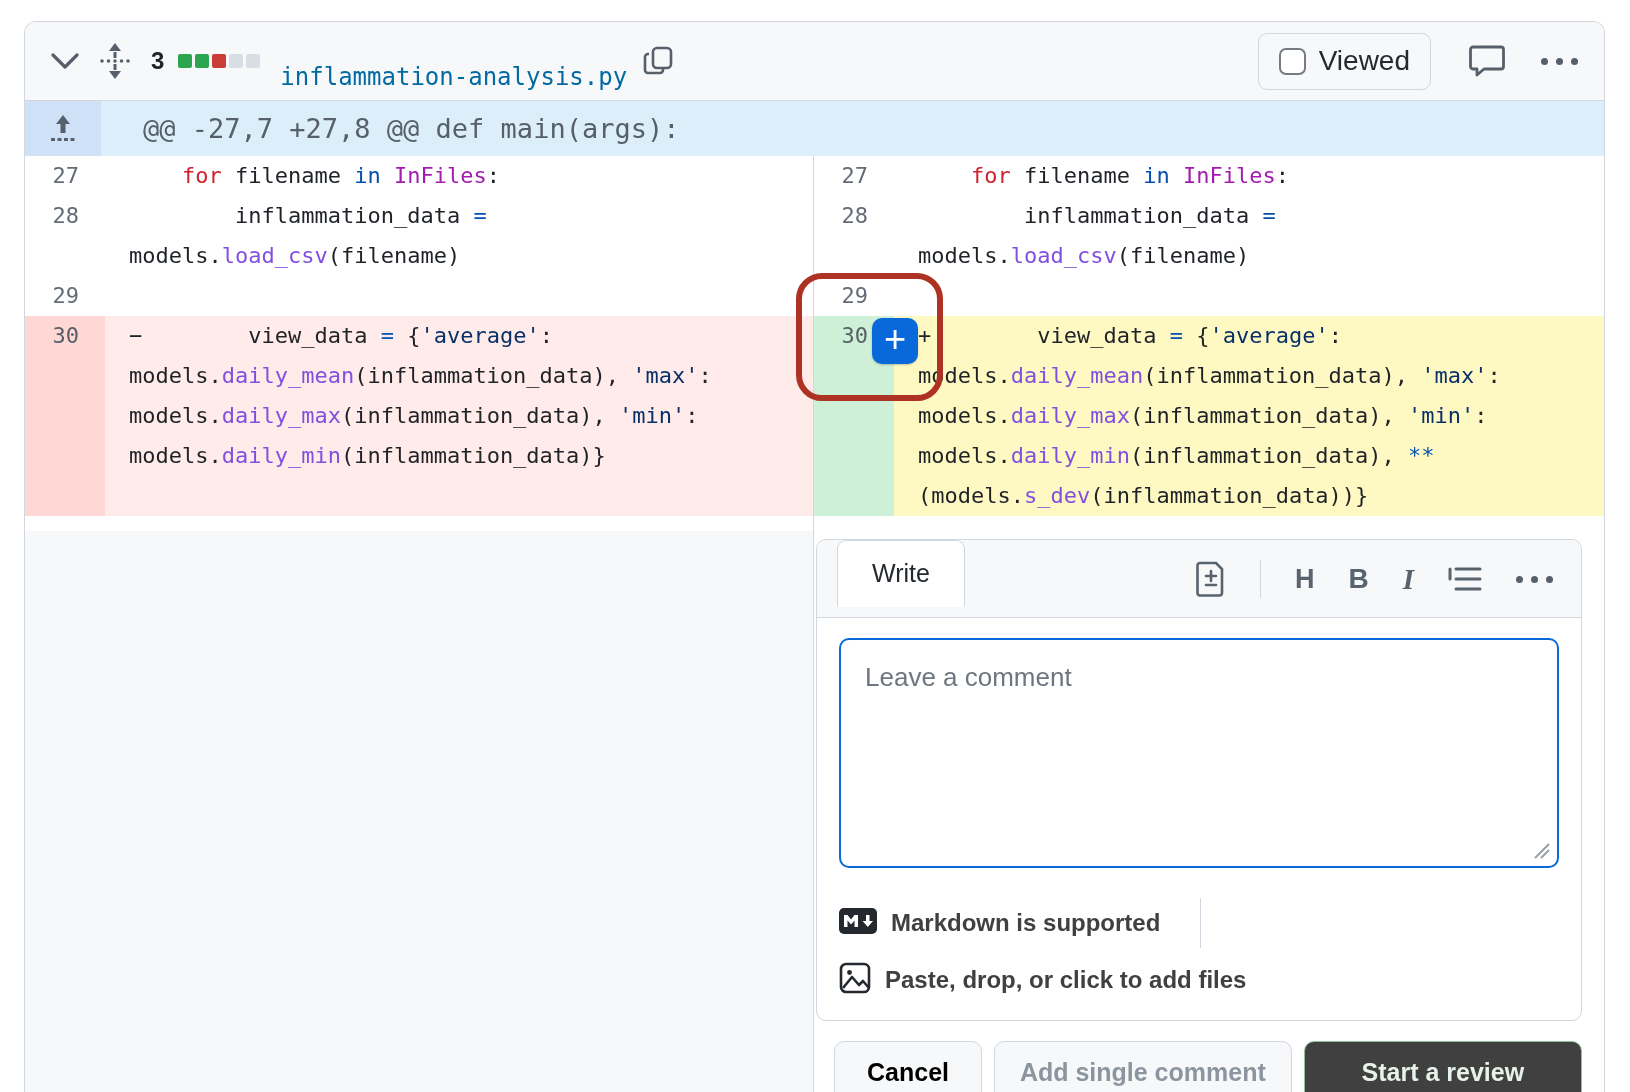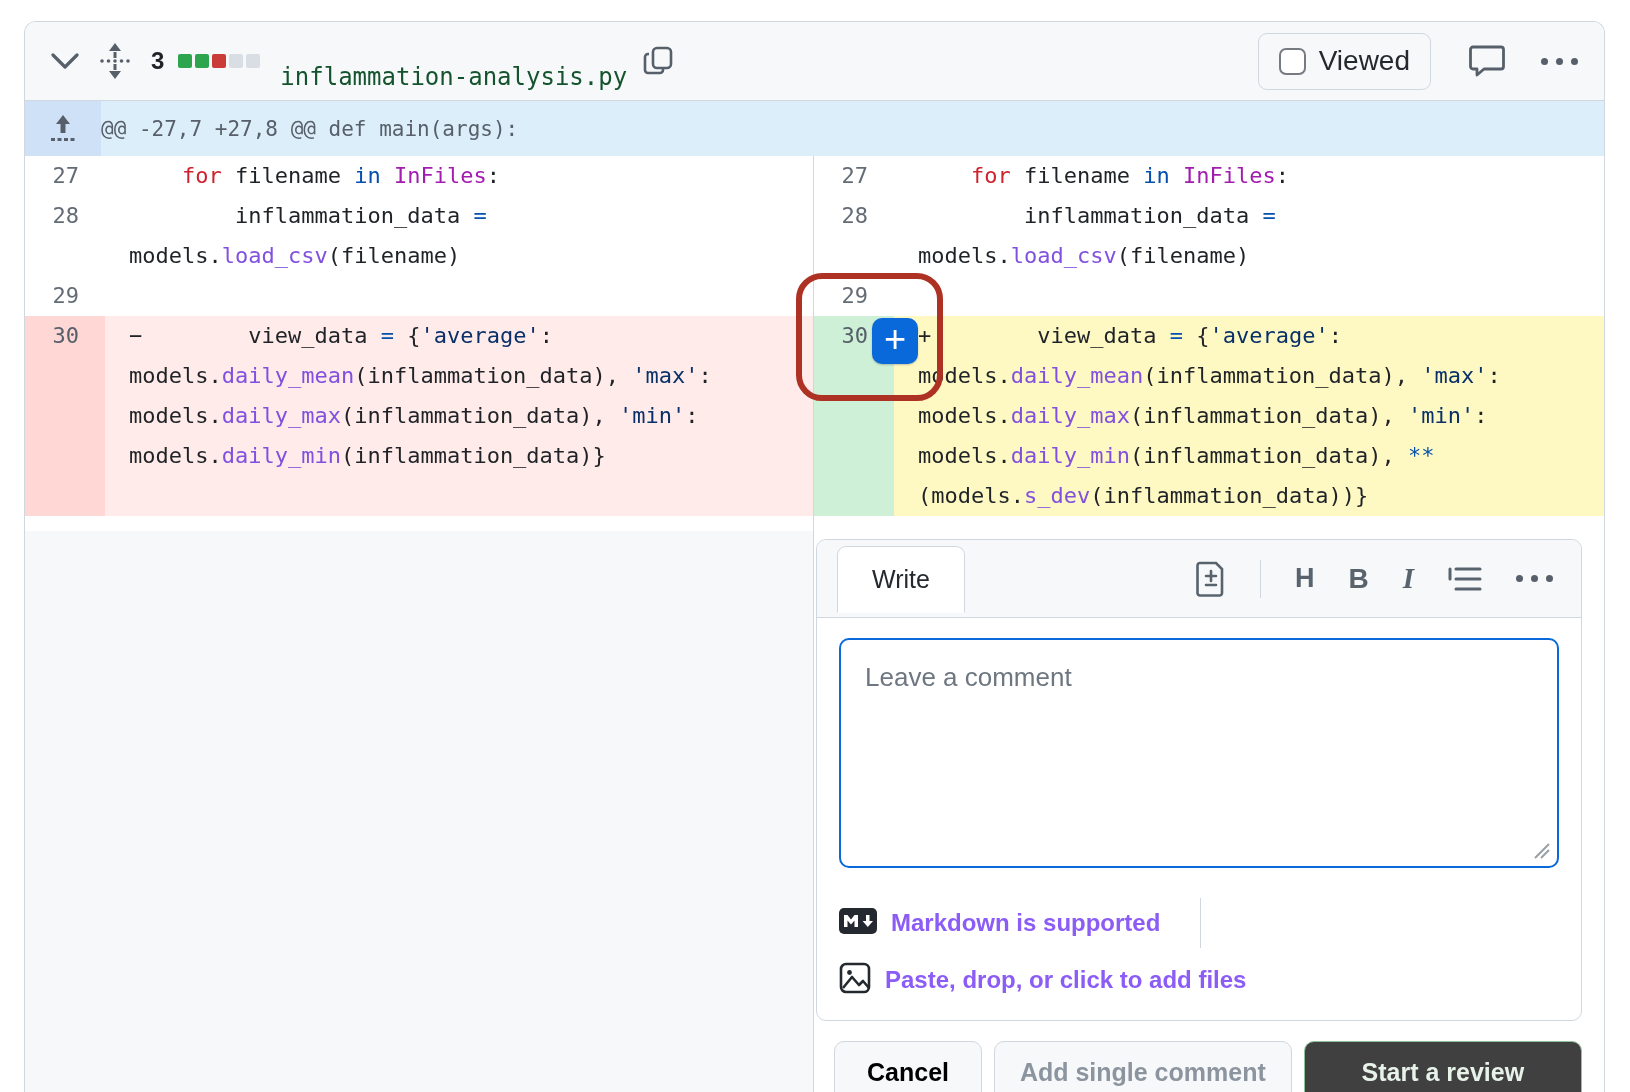--- a/index.html
+++ b/index.html
@@ -15,36 +15,36 @@
     display:flex; align-items:center; padding:0 26px; }
   .file-header .icon-btn { background:none; border:none; cursor:pointer; display:flex; align-items:center; }
   .chev { margin-right:20px; }
   .move { margin-right:20px; }
   .changes-count { font-size:24px; font-weight:600; color:#1f2328; margin-right:14px; }
   .diffstat { display:flex; gap:3px; margin-right:20px; }
   .blk { width:14px; height:14px; border-radius:2px; }
   .blk.added { background:#2da44e; }
   .blk.deleted { background:#c93c37; }
   .blk.neutral { background:#d8dee4; }
-  .filename { font-family:"DejaVu Sans Mono", monospace; font-size:24px; color:#14532d; margin-right:16px;margin-top:32px; }
+  .filename { font-family:"DejaVu Sans Mono", monospace; font-size:24px; color:#0369a1; margin-right:16px;margin-top:32px; }
   .copy-btn { margin-right:auto; }
   .viewed-btn { display:flex; align-items:center; gap:13px; background:#f6f8fa;
     border:1px solid #d0d7de; border-radius:9px; height:57px; padding:0 20px; cursor:pointer; }
   .viewed-box { width:27px; height:27px; border:2px solid #767b81; border-radius:7px; background:#ffffff; }
   .viewed-label { font-size:28px; color:#24292f; }
   .bubble-btn { margin-left:38px; }
   .kebab-btn { margin-left:36px; }
   .dots { display:flex; gap:8px; }
   .dots i { width:7px; height:7px; border-radius:50%; background:#57606a; }
 
   
   .hunk { display:flex; height:55px; }
   .hunk-gutter { width:76px; background:#cfe1f7; display:flex; align-items:center; justify-content:center; cursor:pointer; border:none; }
   .hunk-text { flex:1; background:#ddeefb; color:#57606a; font-family:"DejaVu Sans Mono", monospace;
-    font-size:21px; display:flex; align-items:center; }
+    font-size:27px; display:flex; align-items:center; padding-left:42px; }
 
   
   .panes { display:flex; align-items:stretch; }
   .pane { width:789px; display:flex; flex-direction:column;gap:15px; }
   .pane.right { width:792px; border-left:1px solid #d0d7de; }
   .line { display:flex; }
   .num { width:80px; flex:none; font-family:"DejaVu Sans Mono", monospace; font-size:22px;
     line-height:40px; color:#636c76; text-align:right; padding-right:26px; cursor:pointer; }
   .code { flex:1; font-family:"DejaVu Sans Mono", monospace; font-size:22px; line-height:40px;
     white-space:pre-wrap; word-break:break-all; padding-left:24px; min-height:40px; color:#1f2328; }
@@ -62,42 +62,42 @@
     box-shadow:0 1px 2px rgba(31,35,40,.25); }
   .plus-btn span { font-size:38px; line-height:38px; font-weight:400; margin-top:-4px; }
 
   .annotation { position:absolute; left:771px; top:251px; width:147px; height:128px;
     border:6px solid #ae3223; border-radius:26px; pointer-events:none; z-index:6; }
 
   
   .comment-area { background:#ffffff; padding:8px 22px 0 2px; }
   .comment-card { border:1px solid #d0d7de; border-radius:10px; background:#ffffff; }
   .tabnav { background:#f6f8fa; border-bottom:1px solid #d0d7de; border-radius:10px 10px 0 0;
-    display:flex; align-items:center; padding:0 28px 0 20px; height:78px; }
+    display:flex; align-items:flex-start; padding:0 28px 0 20px; height:78px; }
   .tab { font-size:25px; border:none; background:none; cursor:pointer; }
   .tab.active { background:#ffffff; border:1px solid #d0d7de; border-bottom:1px solid #ffffff;
     border-radius:9px 9px 0 0; padding:18px 34px; margin-bottom:-1px; color:#24292f; }
   .tab.inactive { color:#59636e; padding:18px 38px; margin-bottom:0; }
   .md-toolbar { margin-left:auto; display:flex; align-items:center; gap:34px; height:78px; }
   .md-toolbar .tbtn { background:none; border:none; cursor:pointer; display:flex; align-items:center; color:#59636e; }
   .tb-divider { width:1px; height:38px; background:#d0d7de; }
   .tb-H { font-size:27px; font-weight:600; color:#59636e; }
   .tb-B { font-size:28px; font-weight:800; color:#59636e; }
   .tb-I { font-family:"Liberation Serif", serif; font-style:italic; font-size:29px; font-weight:600; color:#59636e; }
   .card-body { padding:20px 22px 14px 22px; }
   .ta-wrap { position:relative; }
   textarea.comment-input { width:100%; height:230px; border:2.5px solid #0969da; border-radius:10px;
     padding:22px 24px; font-family:"Liberation Sans", sans-serif; font-size:26px; color:#1f2328;
     resize:none; outline:none; display:block; }
   textarea.comment-input::placeholder { color:#6e7781; }
   .resize-grip { position:absolute; right:8px; bottom:8px; pointer-events:none; }
   .card-foot { padding:6px 22px 22px 22px; }
   .foot-row { display:flex; align-items:center; gap:14px; }
   .foot-row.first { padding:10px 0 14px 0; }
-  .foot-label { font-size:24px; font-weight:600; color:#8b5cf6; }
+  .foot-label { font-size:24px; font-weight:600; color:#404040; }
   .foot-divider { width:1px; height:50px; background:#d0d7de; margin-left:26px; }
   .btn-row { display:flex; justify-content:space-between; gap:12px; margin:20px 0 0 18px; }
   .btn { height:62px; border-radius:10px; font-size:25px; font-weight:600; cursor:pointer;
     border:1px solid #d0d7de; background:#f6f8fa; display:flex; align-items:center; justify-content:center; }
   .btn.cancel { color:#000000; padding:4px 32px; }
   .btn.add-single { color:#8c959f; flex:1.07; }
   .btn.start-review { background:#404040; border-color:#8fc29b; color:#e7f3e9; flex:1; }
 </style>
 </head>
 <body>

